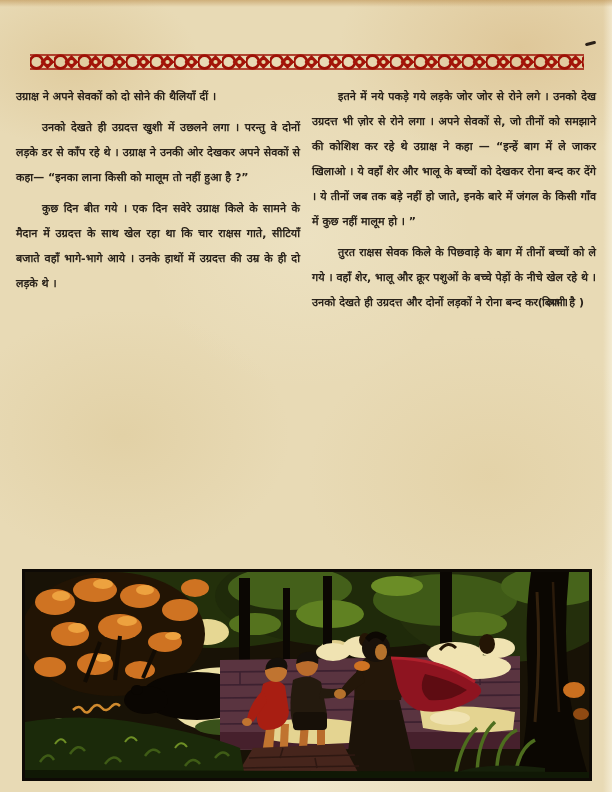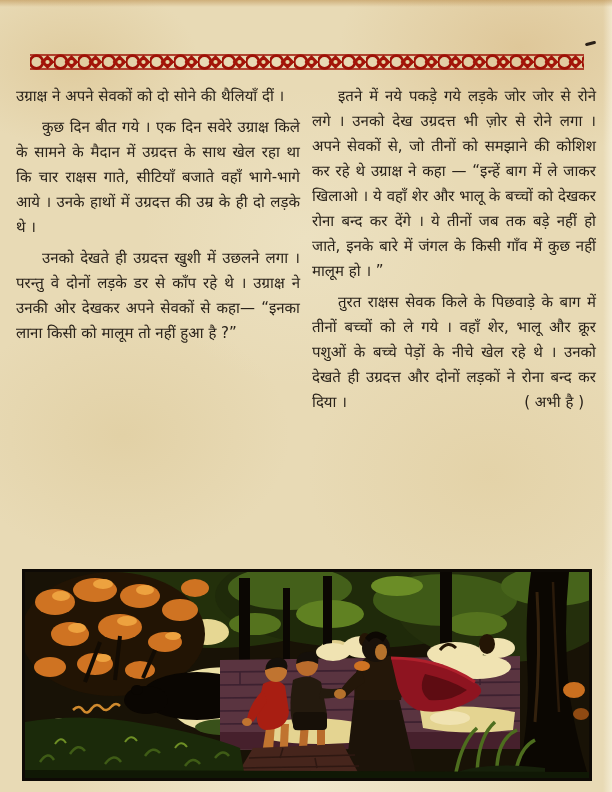--- a/index.html
+++ b/index.html
@@ -14,21 +14,21 @@
       radial-gradient(ellipse 260px 160px at 85% 6%, rgba(198,150,80,.28), rgba(198,150,80,0) 70%),
       radial-gradient(ellipse 220px 200px at 50% 30%, rgba(240,232,205,.5), rgba(240,232,205,0) 75%),
       radial-gradient(ellipse 240px 180px at 20% 55%, rgba(204,176,112,.22), rgba(204,176,112,0) 70%),
       radial-gradient(ellipse 260px 200px at 80% 60%, rgba(209,180,116,.20), rgba(209,180,116,0) 70%),
       radial-gradient(ellipse 300px 90px at 50% 99%, rgba(246,240,220,.6), rgba(246,240,220,0) 80%);
     font-family:"DejaVu Sans","Liberation Sans",sans-serif;
   }
   .ornament{position:absolute;left:30px;top:52px;width:554px;height:20px;}
   .ink-mark{position:absolute;left:585px;top:42px;width:11px;height:3px;background:#2a2018;border-radius:2px;transform:rotate(-14deg);}
   .text-columns{position:absolute;left:0;top:84px;width:612px;}
-  .col{position:absolute;top:0;width:284px;color:#29221a;font-size:15px;line-height:25px;font-weight:400;text-align:justify;}
+  .col{position:absolute;top:0;width:284px;color:#29221a;font-size:11px;line-height:25px;font-weight:700;text-align:justify;}
   .col-left{left:16px;}
   .col-right{left:312px;}
   .para{margin:0 0 6px 0;}
   .para.indent{text-indent:26px;}
   .para-last{position:relative;margin-bottom:4px;}
   .cont-note{position:absolute;right:12px;bottom:0;text-indent:0;white-space:nowrap;}
   .illustration-frame{
     position:absolute;left:22px;top:569px;width:564px;height:206px;
     border:3px solid #0e0a05;background:#181206;
   }
@@ -52,22 +52,22 @@
       <line x1="0" y1="3" x2="554" y2="3" stroke="#9e1207" stroke-width="1.6"></line>
       <line x1="0" y1="17" x2="554" y2="17" stroke="#9e1207" stroke-width="1.6"></line>
     </svg>
   </div>
 
   <div class="ink-mark"></div>
 
   <div class="text-columns">
     <div class="col col-left">
       <p class="para">उग्राक्ष ने अपने सेवकों को दो सोने की थैलियाँ दीं ।</p>
+      <p class="para indent">उनको देखते ही उग्रदत्त खुशी में उछलने लगा ।  परन्तु वे दोनों लड़के डर से काँप रहे थे ।  उग्राक्ष ने उनकी ओर देखकर अपने सेवकों से कहा— “इनका लाना किसी को मालूम तो नहीं हुआ है ?”</p>
       <p class="para indent">कुछ दिन बीत गये ।  एक दिन सवेरे उग्राक्ष किले के सामने के मैदान में उग्रदत्त के साथ खेल रहा था कि चार राक्षस गाते, सीटियाँ बजाते वहाँ भागे-भागे आये ।  उनके हाथों में उग्रदत्त की उम्र के ही दो लड़के थे ।</p>
-      <p class="para indent">उनको देखते ही उग्रदत्त खुशी में उछलने लगा ।  परन्तु वे दोनों लड़के डर से काँप रहे थे ।  उग्राक्ष ने उनकी ओर देखकर अपने सेवकों से कहा— “इनका लाना किसी को मालूम तो नहीं हुआ है ?”</p>
     </div>
     <div class="col col-right">
       <p class="para indent">इतने में नये पकड़े गये लड़के जोर जोर से रोने लगे ।  उनको देख उग्रदत्त भी ज़ोर से रोने लगा ।  अपने सेवकों से, जो तीनों को समझाने की कोशिश कर रहे थे उग्राक्ष ने कहा — “इन्हें बाग में ले जाकर खिलाओ ।  ये वहाँ शेर और भालू के बच्चों को देखकर रोना बन्द कर देंगे ।  ये तीनों जब तक बड़े नहीं हो जाते, इनके बारे में जंगल के किसी गाँव में कुछ नहीं मालूम हो । ”</p>
       <p class="para indent para-last">
         <span>तुरत राक्षस सेवक किले के पिछवाड़े के बाग में तीनों बच्चों को ले गये ।  वहाँ शेर, भालू और क्रूर पशुओं के बच्चे पेड़ों के नीचे खेल रहे थे ।  उनको देखते ही उग्रदत्त और दोनों लड़कों ने रोना बन्द कर दिया ।</span>
         <span class="cont-note">( अभी है )</span>
       </p>
     </div>
   </div>
 

